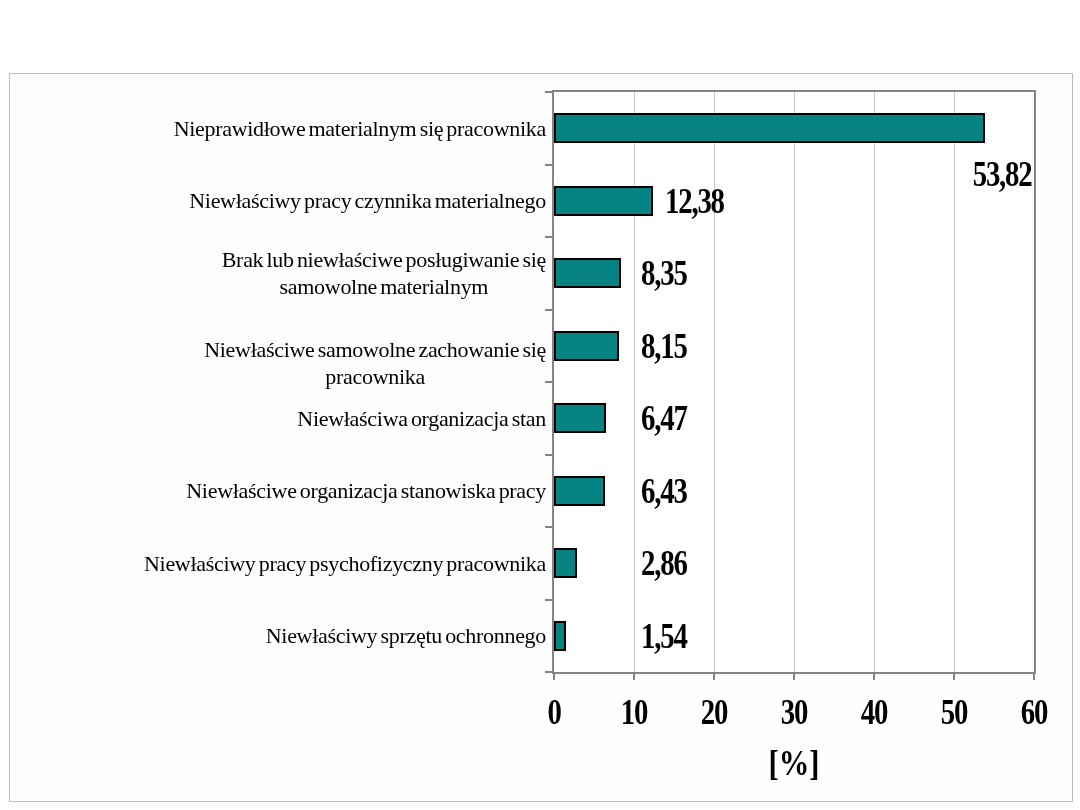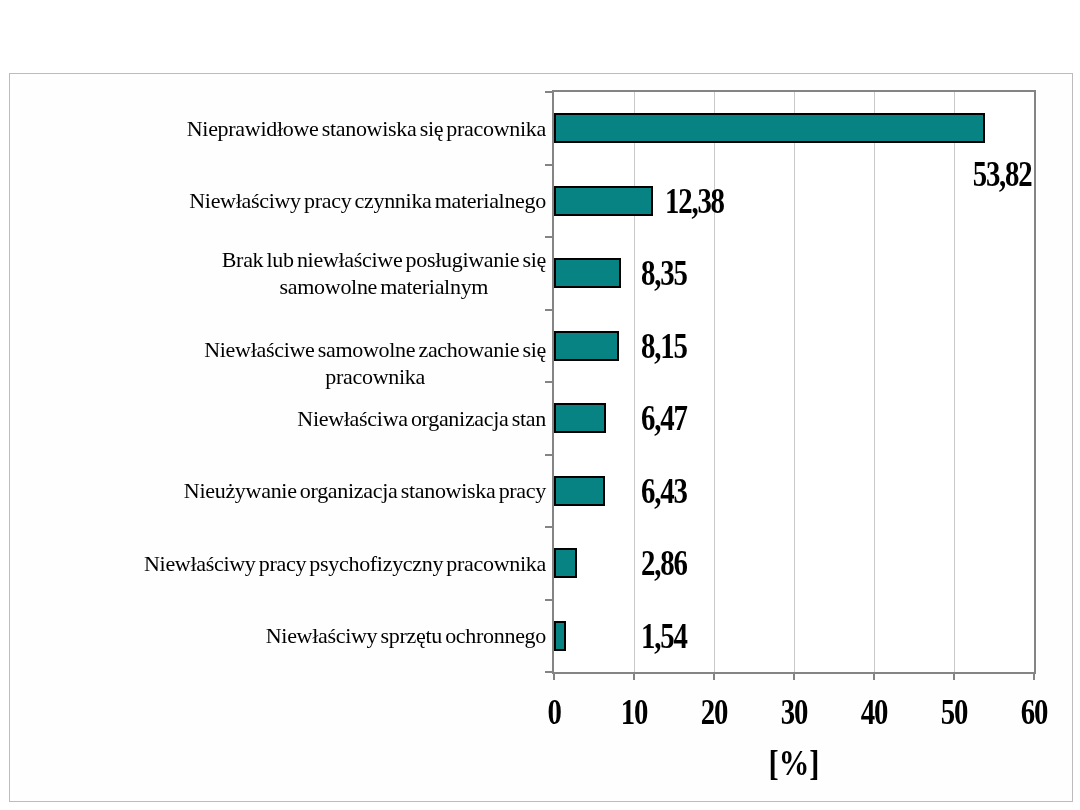--- a/index.html
+++ b/index.html
@@ -91,38 +91,38 @@
       <div class="tick" style="left: 543px; top: 600px; width: 2px; height: 6px; background: rgb(132, 132, 132);"></div>
       <div class="tick" style="left: 623px; top: 600px; width: 2px; height: 6px; background: rgb(132, 132, 132);"></div>
       <div class="tick" style="left: 703px; top: 600px; width: 2px; height: 6px; background: rgb(132, 132, 132);"></div>
       <div class="tick" style="left: 783px; top: 600px; width: 2px; height: 6px; background: rgb(132, 132, 132);"></div>
       <div class="tick" style="left: 863px; top: 600px; width: 2px; height: 6px; background: rgb(132, 132, 132);"></div>
       <div class="tick" style="left: 943px; top: 600px; width: 2px; height: 6px; background: rgb(132, 132, 132);"></div>
       <div class="tick" style="left: 1023px; top: 600px; width: 2px; height: 6px; background: rgb(132, 132, 132);"></div>
     </div>
   <div id="cat-labels">
       <div class="cat-row" style="top: 18px; height: 72.5px;">
-        <div class="cat-label">Nieprawidłowe stanowiska się pracownika</div>
+        <div class="cat-label">Nieprawidłowe materialnym się pracownika</div>
       </div>
       <div class="cat-row" style="top: 90.5px; height: 72.5px;">
         <div class="cat-label">Niewłaściwy pracy czynnika materialnego</div>
       </div>
       <div class="cat-row" style="top: 163px; height: 72.5px;">
         <div class="cat-label">Brak lub niewłaściwe posługiwanie się
 samowolne materialnym</div>
       </div>
       <div class="cat-row" style="top: 253px; height: 72.5px;">
         <div class="cat-label">Niewłaściwe samowolne zachowanie się
 pracownika</div>
       </div>
       <div class="cat-row" style="top: 308px; height: 72.5px;">
         <div class="cat-label">Niewłaściwa organizacja stan</div>
       </div>
       <div class="cat-row" style="top: 380.5px; height: 72.5px;">
-        <div class="cat-label">Nieużywanie organizacja stanowiska pracy</div>
+        <div class="cat-label">Niewłaściwe organizacja stanowiska pracy</div>
       </div>
       <div class="cat-row" style="top: 453px; height: 72.5px;">
         <div class="cat-label">Niewłaściwy pracy psychofizyczny pracownika</div>
       </div>
       <div class="cat-row" style="top: 525.5px; height: 72.5px;">
         <div class="cat-label">Niewłaściwy sprzętu ochronnego</div>
       </div>
     </div>
   <div id="value-labels">
       <div class="value-label below-end" style="right: 41px; top: 82px;">53,82</div>

